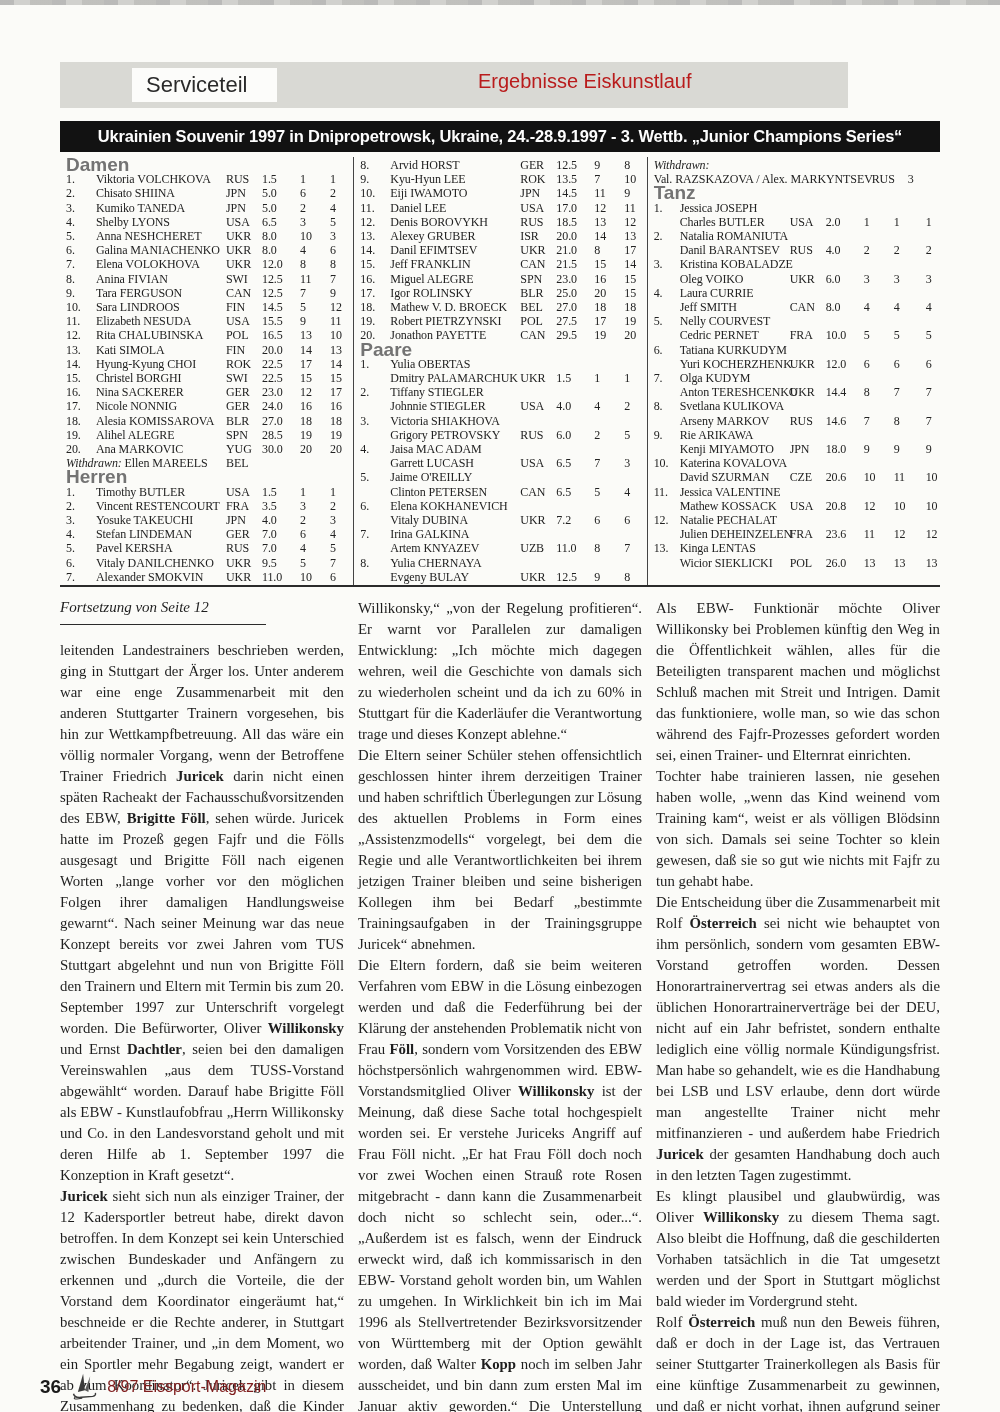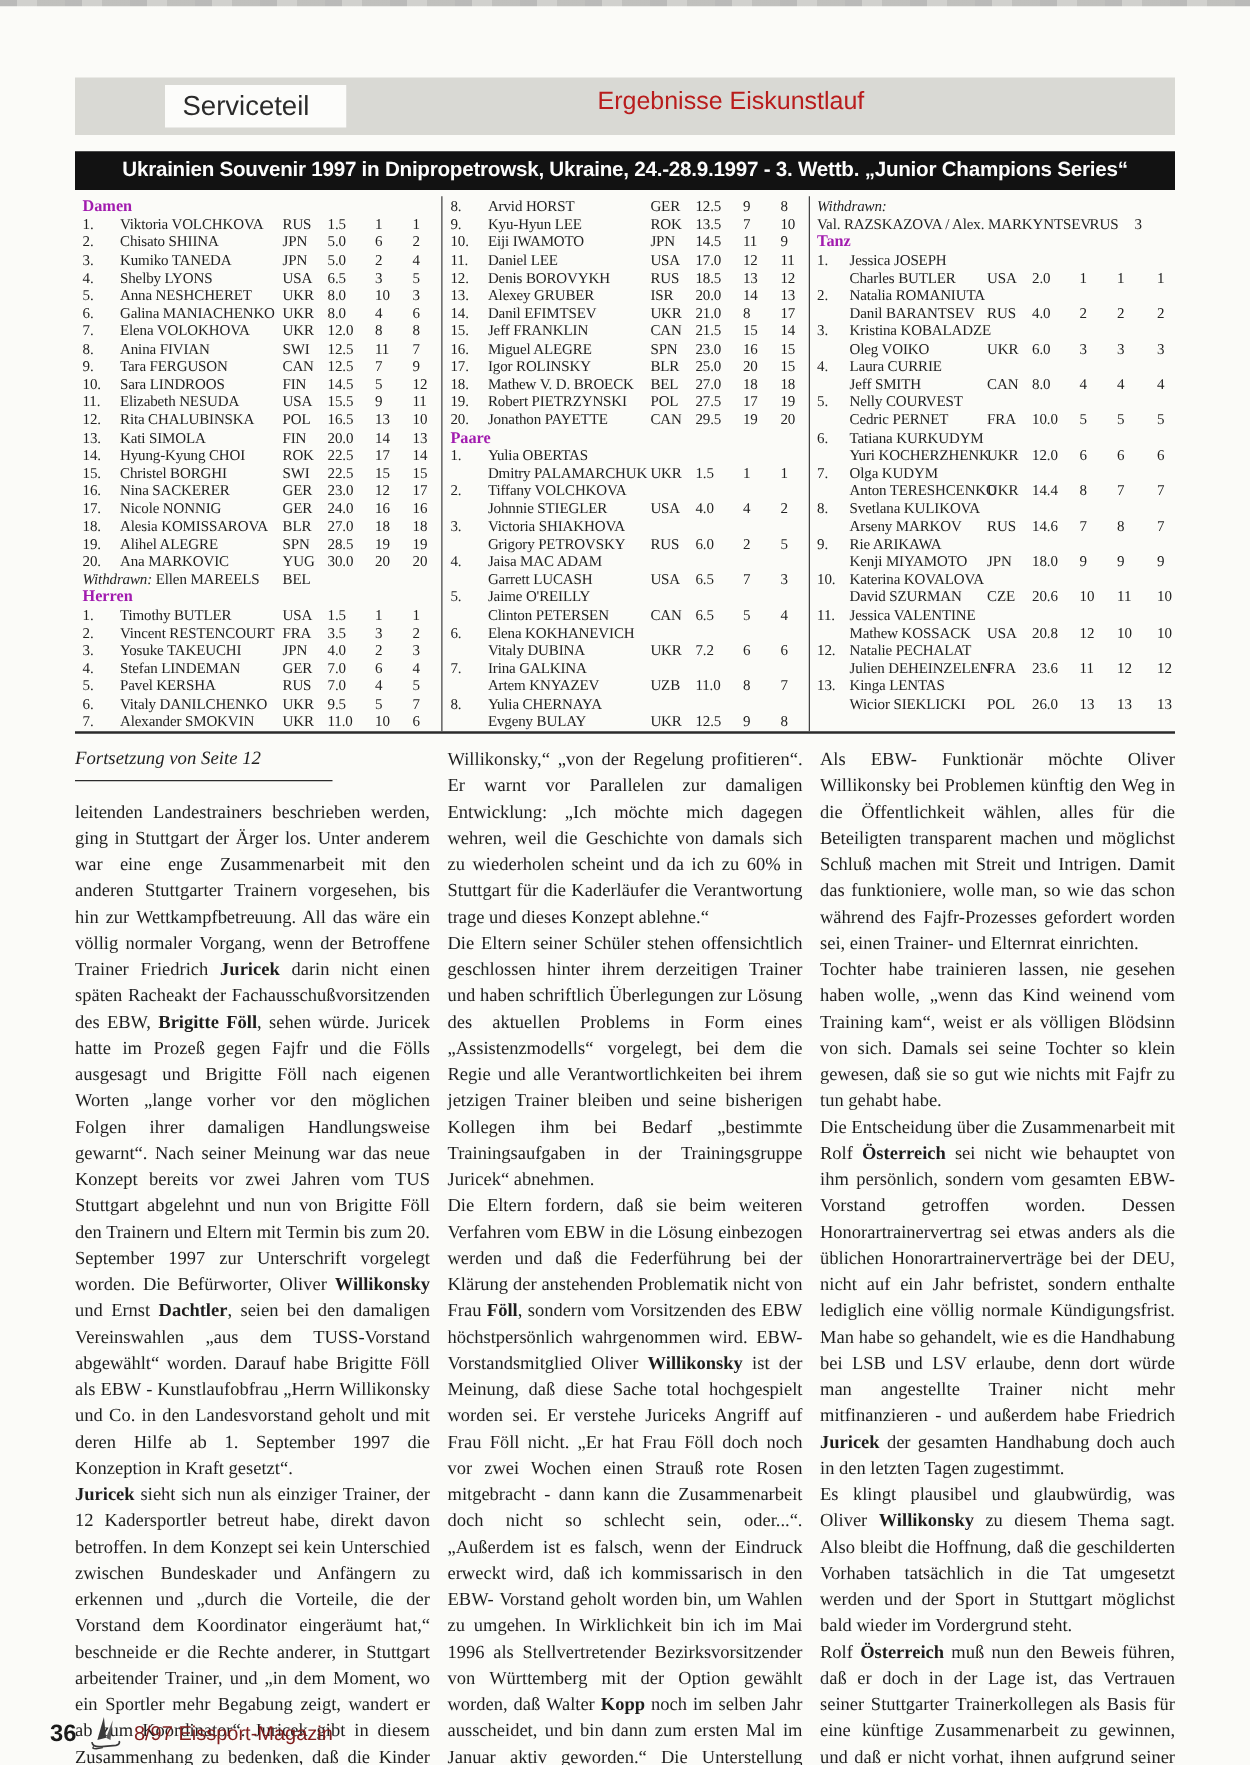--- a/index.html
+++ b/index.html
@@ -11,21 +11,21 @@
     font-family:"Liberation Serif",serif;
     overflow:hidden;
   }
   .scan-top{
     position:absolute;top:0;left:0;width:100%;height:5px;
     background:repeating-linear-gradient(90deg,#8f8f8f 0 14px,#b5b5b2 14px 30px,#9a9a97 30px 52px);
     opacity:.6;
   }
   
   .header-band{
-    position:absolute;top:62px;left:60px;width:880px;height:46px;
+    position:absolute;top:62px;left:60px;width:788px;height:46px;
     background:#d9d9d4;
   }
   .serviceteil-box{
     position:absolute;left:72px;top:6px;height:34px;
     background:#fcfcfa;
     padding:4px 30px 0 14px;
     font-family:"Liberation Sans",sans-serif;
     font-size:22px;color:#2a2a2a;
   }
   .header-title{
@@ -45,22 +45,22 @@
   }
   
   .results{
     position:absolute;top:157px;left:60px;width:880px;height:430px;
     display:flex;
     border-bottom:2.5px solid #2b2b2b;
   }
   .rcol{width:293.33px;padding:1px 5px 0 6px;overflow:hidden}
   .rcol + .rcol{border-left:1.5px solid #444}
   .sec-title{
-    font-family:Liberation Serif, serif;
-    font-weight:bold;font-size:13px;line-height:14.2px;color:#a21caf;
+    font-family:Liberation Sans, sans-serif;
+    font-weight:bold;font-size:19px;line-height:14.2px;color:#737373;
   }
   .trow{font-size:12px;line-height:14.2px;white-space:nowrap;color:#222;letter-spacing:-.1px}
   .grid6{display:grid;grid-template-columns:30px 130px 36px 38px 30px 1fr}
   .grid7{display:grid;grid-template-columns:26px 110px 36px 38px 30px 32px 1fr}
   .gridname{display:grid;grid-template-columns:30px 1fr}
   .gridname7{display:grid;grid-template-columns:26px 1fr}
   .trow span{overflow:visible}
   .it{font-style:italic}
   .wgrid{display:grid;grid-template-columns:160px 1fr}
   .wgrid2{display:grid;grid-template-columns:218px 36px 1fr}
@@ -448,21 +448,21 @@
           <span>Dmitry PALAMARCHUK</span>
           <span>UKR</span>
           <span>1.5</span>
           <span>1</span>
           <span>1</span>
         </div>
       </div>
       <div>
         <div class="trow gridname">
           <span>2.</span>
-          <span>Tiffany VOLCHKOVA</span>
+          <span>Tiffany STIEGLER</span>
         </div>
         <div class="trow grid6">
           <span></span>
           <span>Johnnie STIEGLER</span>
           <span>USA</span>
           <span>4.0</span>
           <span>4</span>
           <span>2</span>
         </div>
       </div>

